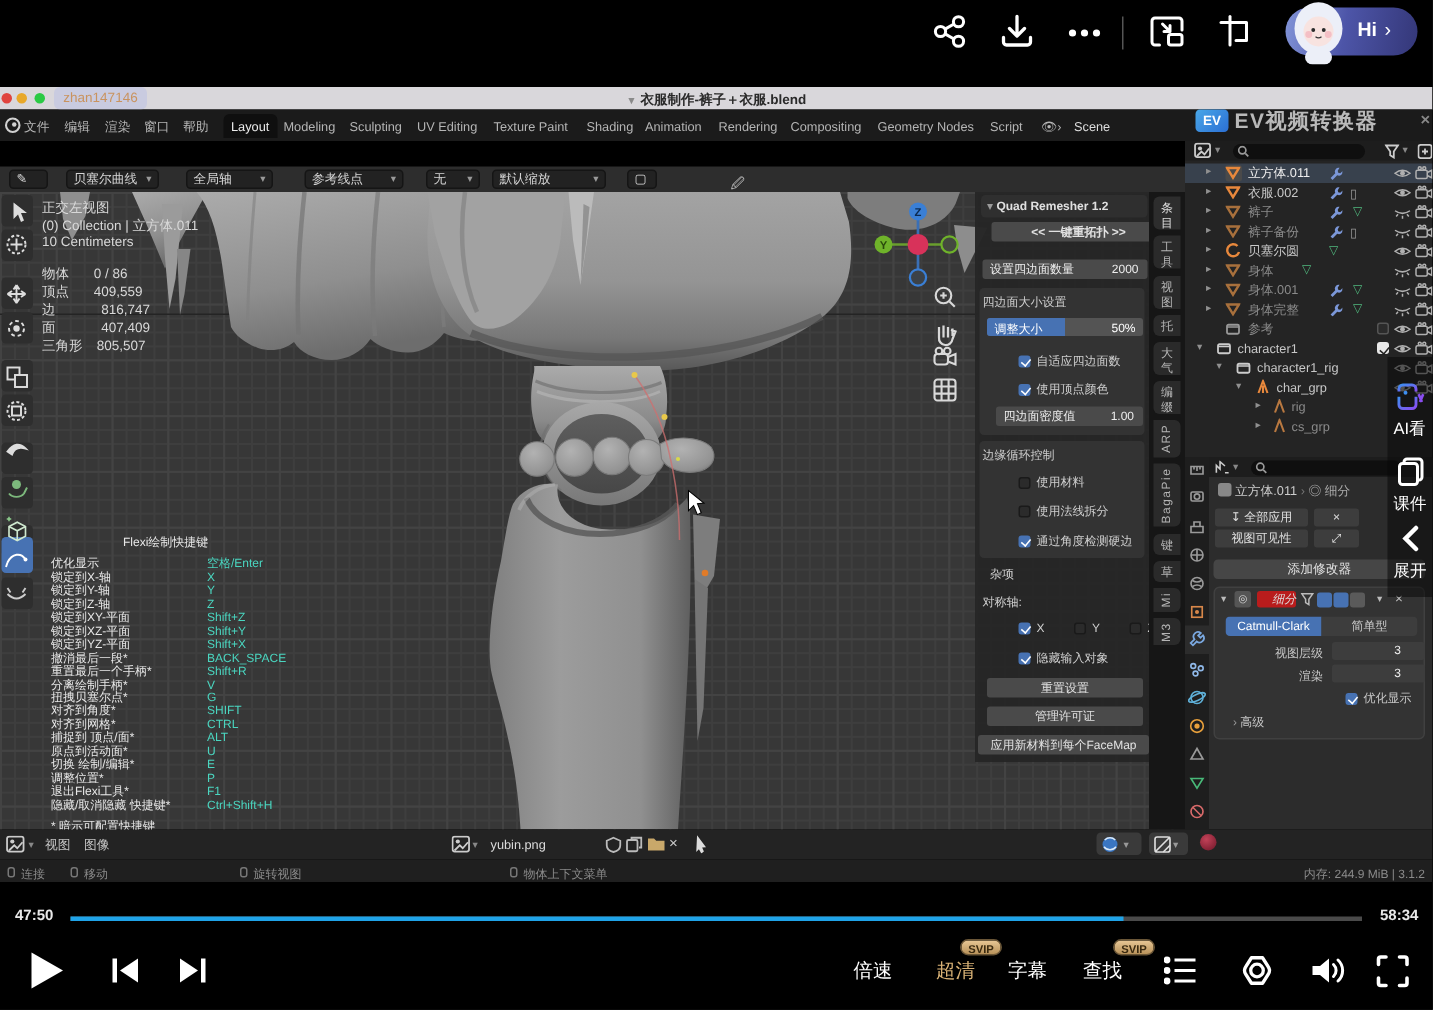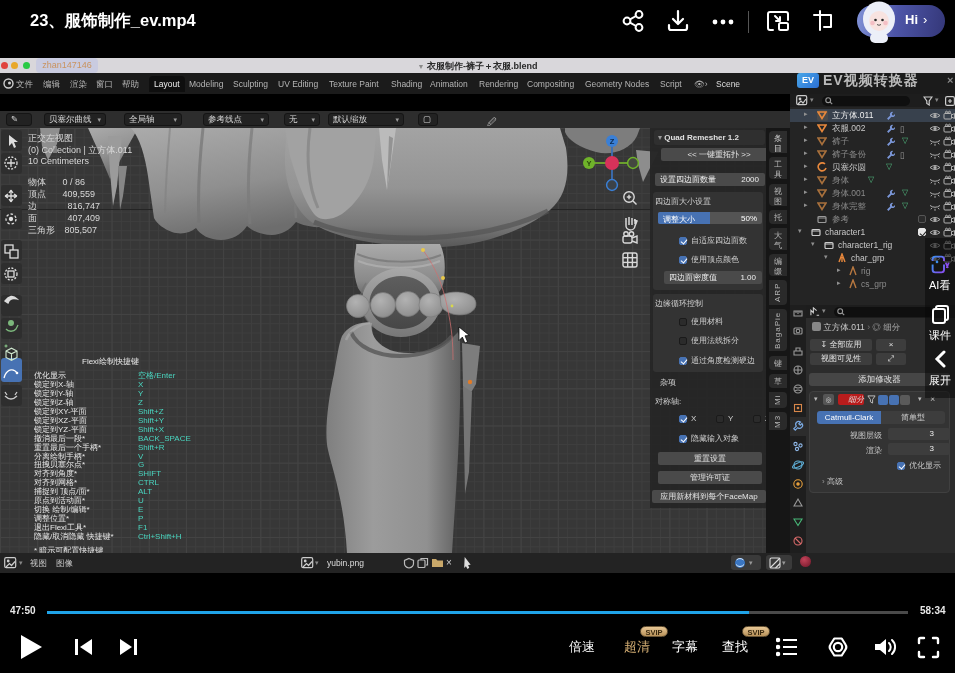--- a/index.html
+++ b/index.html
@@ -80,21 +80,20 @@
 .svip { position:absolute; width:28px; height:11px; border-radius:6px; background:linear-gradient(180deg,#e8c795,#b8925a); color:#3a2a10; font-size:7.5px; font-weight:bold; text-align:center; line-height:12px; border:1px solid #6a5637;}
 
 #evwm { left:795px; top:72px; width:160px; height:20px; color:#b9b9b9; font-size:14px; font-weight:bold; }
 
 #rfloat { left:925px; top:238px; width:30px; height:160px; background:rgba(10,10,10,0.55); }
 </style>
 </head>
 <body>
 <div id="stage">
 
-  <div class="abs" id="vtitle">23、服饰制作_ev.mp4</div>
   <svg class="abs topicon" style="left:618px" viewBox="0 0 30 30" fill="none" stroke="#fff" stroke-width="2">
     <circle cx="9" cy="15" r="3.4"></circle>
       <circle cx="21" cy="8.5" r="3.4"></circle>
       <circle cx="21" cy="21.5" r="3.4"></circle>
     <line x1="12" y1="13.4" x2="18" y2="10"></line>
       <line x1="12" y1="16.6" x2="18" y2="20"></line>
   </svg>
   <svg class="abs topicon" style="left:663px" viewBox="0 0 30 30" fill="none" stroke="#fff" stroke-width="2.2">
     <path d="M15 5 v12 M10 13 l5 5 5-5" stroke-linecap="round" stroke-linejoin="round"></path>
     <path d="M6 19 v3 a2 2 0 0 0 2 2 h14 a2 2 0 0 0 2-2 v-3" stroke-linecap="round"></path>
@@ -442,21 +441,21 @@
             <td>隐藏/取消隐藏 快捷键*</td>
             <td class="k">Ctrl+Shift+H</td>
           </tr>
     </tbody>
       </table>
     <div style="margin-top:5px;">* 暗示可配置快捷键</div>
   </div>
 
   <div class="abs" id="npanel">
     <div class="abs" style="left:4px; top:2px; width:111px; height:15px; background:#2f2f2f; border-radius:3px; line-height:15px;"><span style="color:#999; margin-left:4px;">▾</span> <b style="color:#e0e0e0;text-align:right;">Quad Remesher 1.2</b></div>
-    <div class="npbtn" style="left:11px; top:20px; width:116px; height:13px; line-height:13px;">&lt;&lt; 一键重拓扑 &gt;&gt;</div>
+    <div class="npbtn" style="left:11px; top:20px; width:116px; height:13px; line-height:13px;font-weight:bold;">&lt;&lt; 一键重拓扑 &gt;&gt;</div>
     <div class="npfield" style="left:5px; top:45px; width:110px; height:13px; line-height:13px; background:#4a4a4a;"><span style="margin-left:5px;">设置四边面数量</span><span style="float:right; margin-right:6px;">2000</span></div>
     <div class="abs" style="left:3px; top:64px; width:110px; height:98px; background:#333333; border-radius:3px;"></div>
     <div class="abs" style="left:3px; top:166px; width:110px; height:78px; background:#333333; border-radius:3px;"></div>
     <div class="abs" style="left:5px; top:68px;">四边面大小设置</div>
     <div class="abs" style="left:8px; top:84px; width:104px; height:12px; background:#545454; border-radius:2px; overflow:hidden;">
       <div class="abs" style="left:0; top:0; width:52px; height:12px; background:#4772b3;"></div>
       <div class="abs" style="left:5px; top:2px; color:#fff;">调整大小</div>
       <div class="abs" style="right:5px; top:2px; color:#fff;">50%</div>
     </div>
     <div class="abs cbrow" style="left:10px; top:107px;"><span class="cb on"></span>自适应四边面数</div>
@@ -826,20 +825,31 @@
       </svg>
     <span class="abs" style="left:749px; top:6px; color:#999; font-size:7px;">▾</span>
     <div class="abs" style="left:766px; top:2px; width:26px; height:15px; background:#3a3a3a; border-radius:3px;"></div>
     <svg class="abs" style="left:769px; top:3.5px;" width="12" height="12" viewBox="0 0 12 12" fill="none" stroke="#ddd" stroke-width="1.1">
         <rect x="1" y="1" width="10" height="10" rx="1.5"></rect>
         <path d="M1 11 L11 1 M6.5 11 L11 6.5"></path>
       </svg>
     <span class="abs" style="left:782px; top:6px; color:#999; font-size:7px;">▾</span>
     <div class="abs" style="left:800px; top:3px; width:11px; height:11px; border-radius:50%; background:radial-gradient(circle at 38% 32%, #c24258, #6e1628);"></div>
   </div>
+  <div class="abs" id="statusbar">
+    <span class="abs msic" style="left:5px; top:4.5px;"></span>
+      <span class="abs" style="left:14px; top:4px;">连接</span>
+    <span class="abs msic" style="left:47px; top:4.5px;"></span>
+      <span class="abs" style="left:56px; top:4px;">移动</span>
+    <span class="abs msic" style="left:160px; top:4.5px;"></span>
+      <span class="abs" style="left:169px; top:4px;">旋转视图</span>
+    <span class="abs msic" style="left:340px; top:4.5px;"></span>
+      <span class="abs" style="left:349px; top:4px;">物体上下文菜单</span>
+    <span class="abs" style="right:5px; top:4px;">内存: 244.9 MiB | 3.1.2</span>
+  </div>
 
   <div class="abs" id="ptime1">47:50</div>
   <div class="abs" id="ptime2">58:34</div>
   <div class="abs" id="pbar">
       <div class="abs" id="pfill"></div>
     </div>
 
   <svg class="abs" style="left:18px; top:633px;" width="26" height="28" viewBox="0 0 26 28">
     <path d="M3 2 L24 14 L3 26 Z" fill="#fff"></path>
   </svg>

